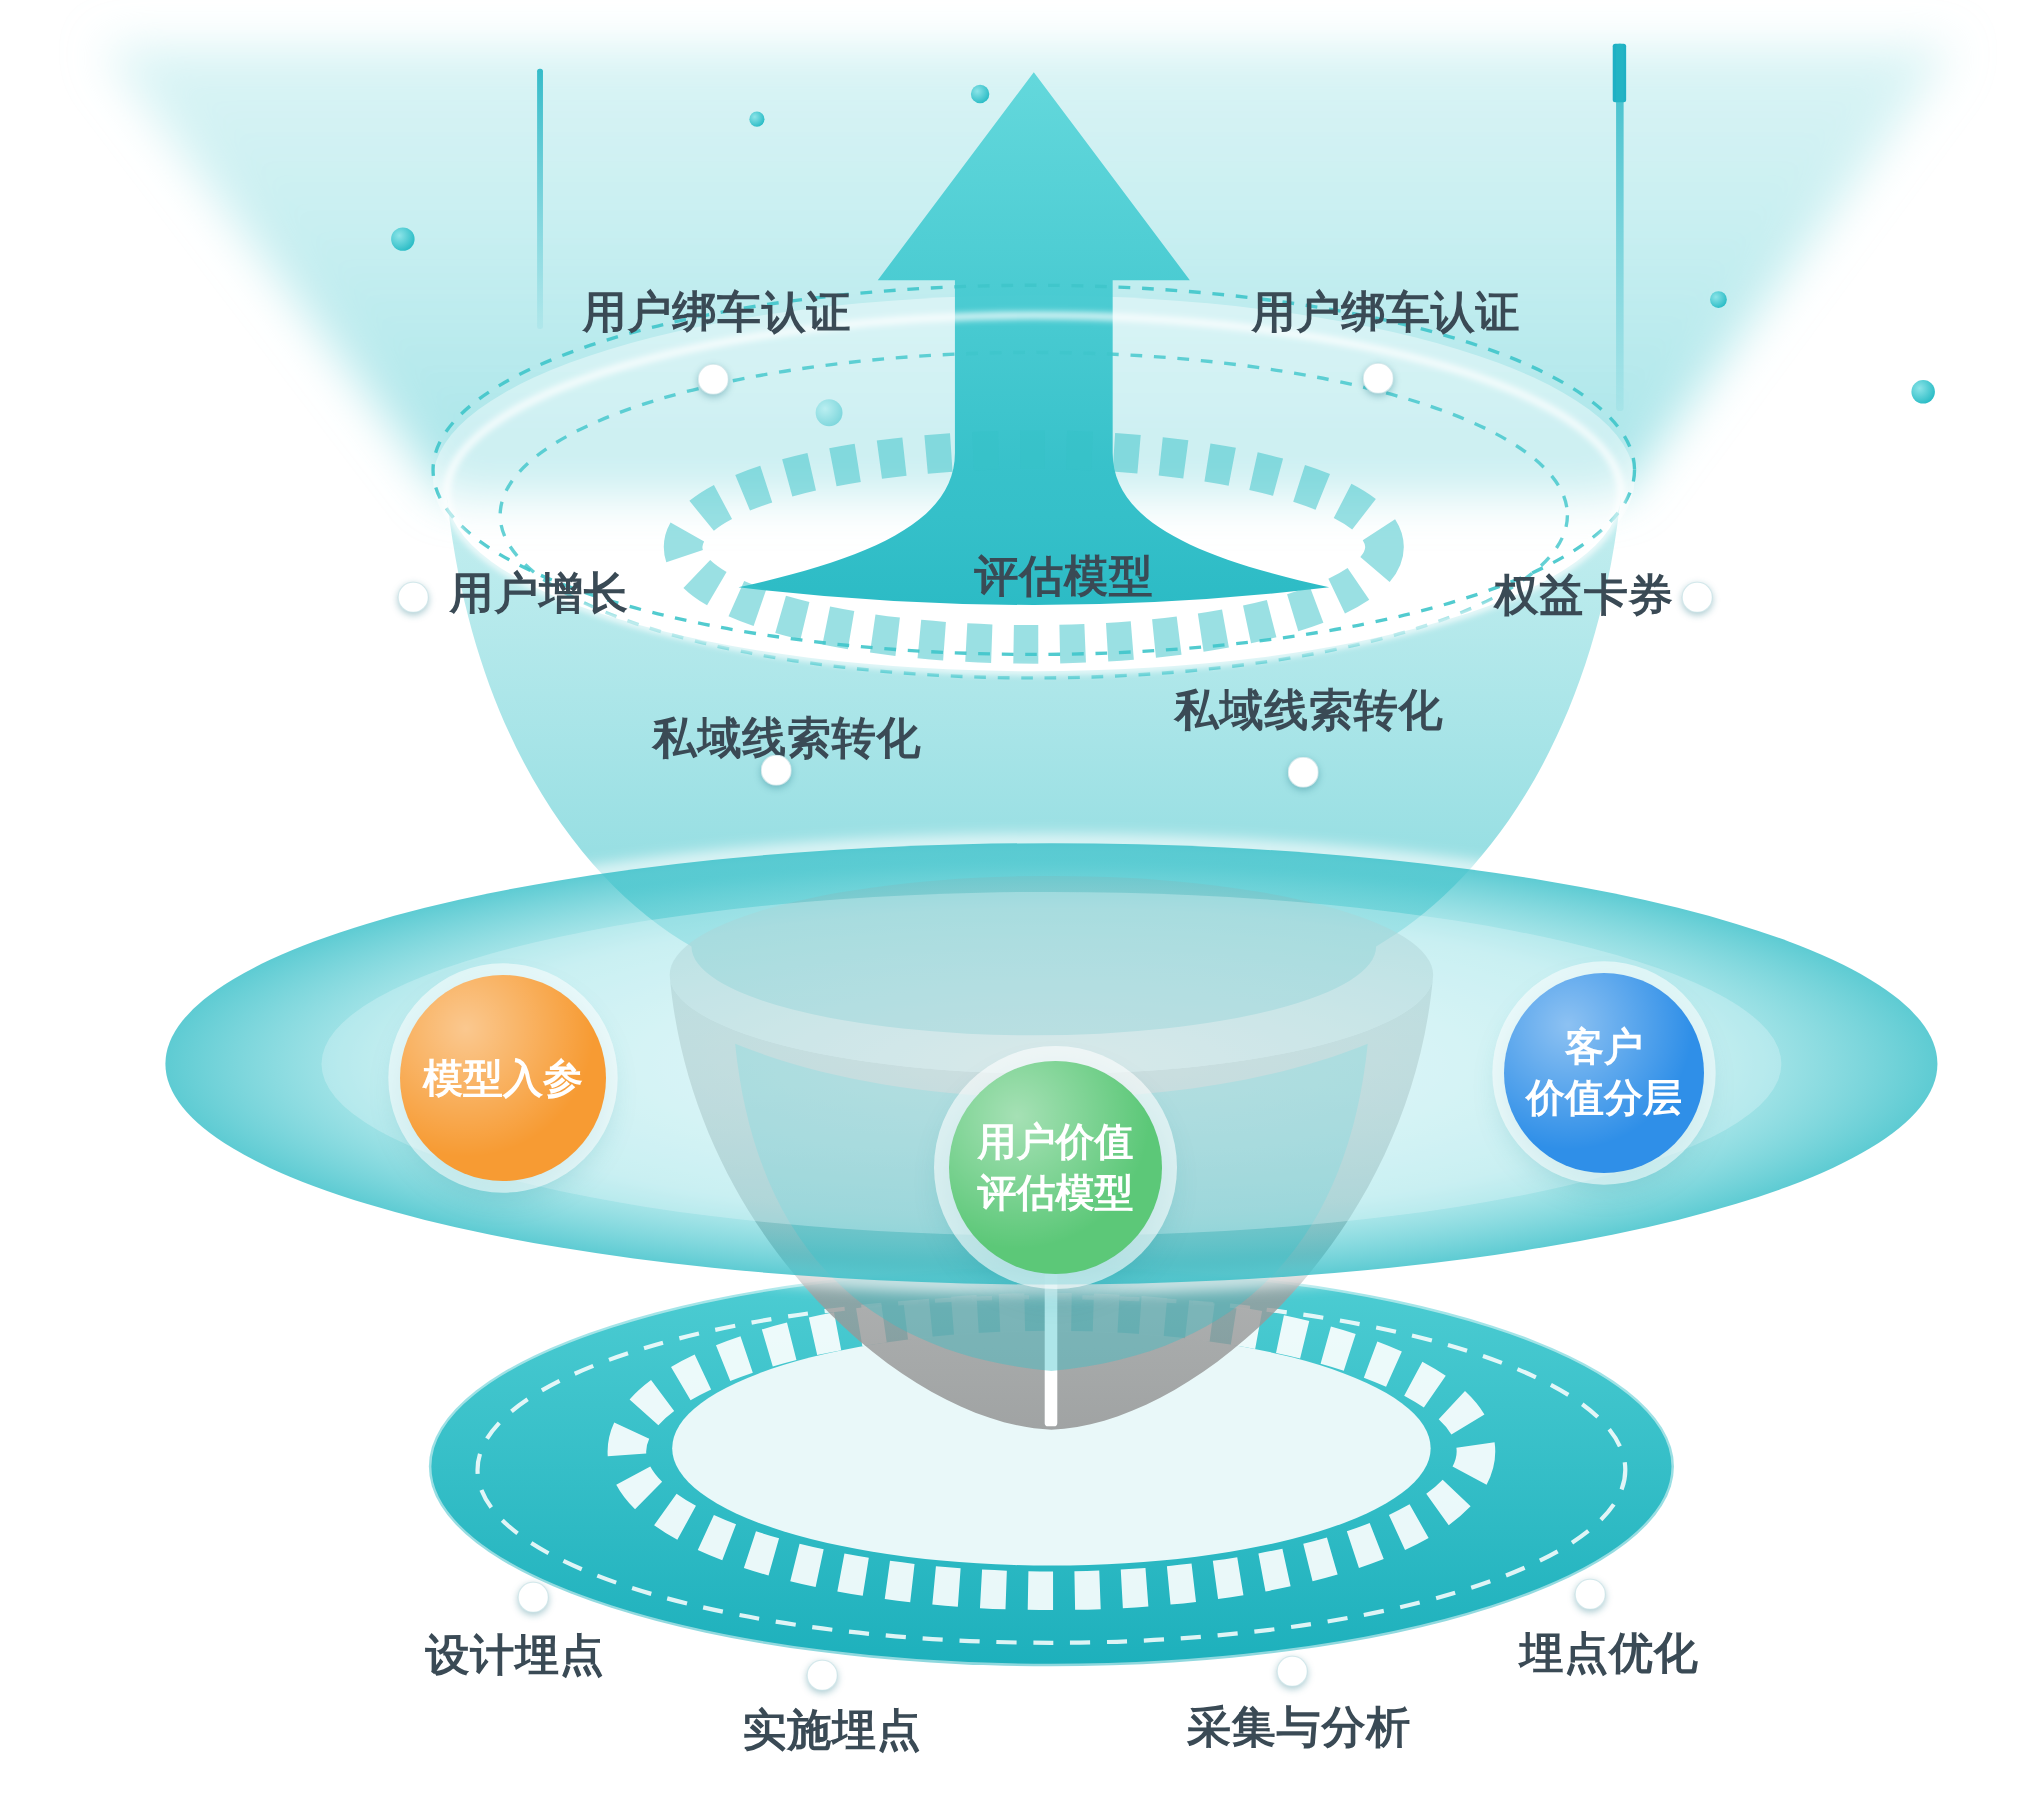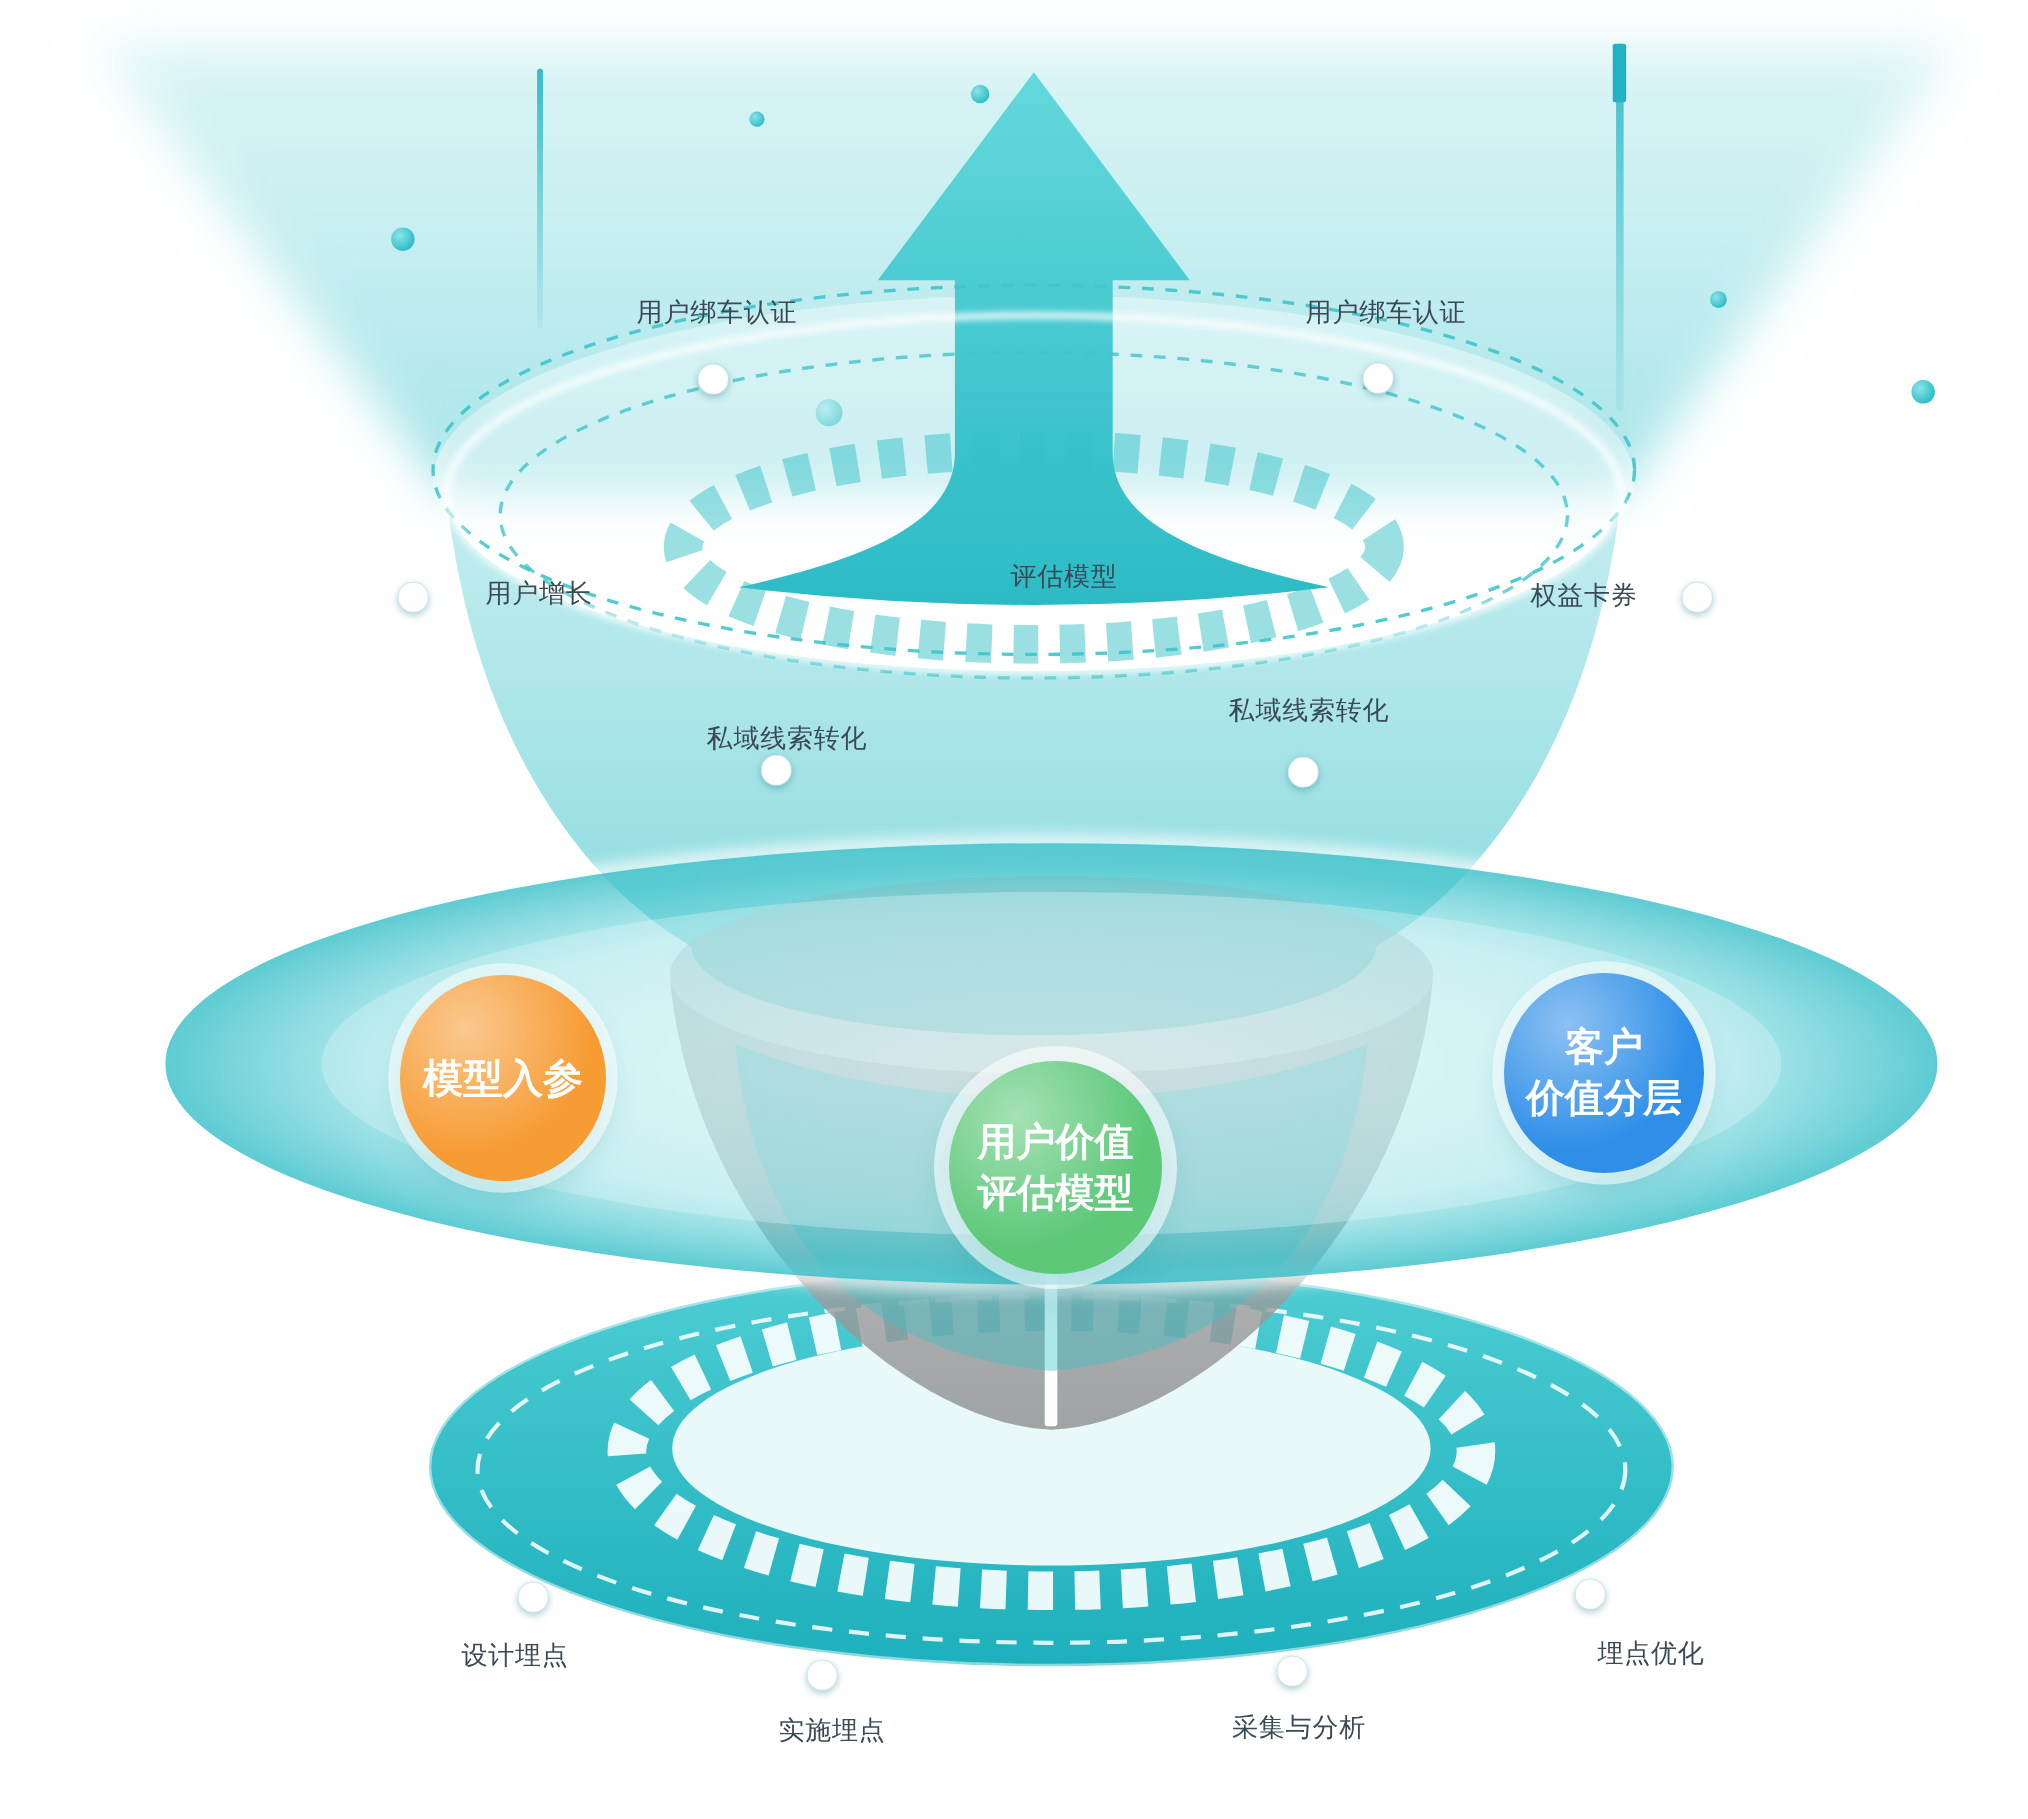--- a/index.html
+++ b/index.html
@@ -8,22 +8,22 @@
     width:2029px; height:1819px;
     background:#ffffff;
     overflow:hidden;
     font-family:"Liberation Sans","DejaVu Sans",sans-serif;
   }
   .stage svg.scene { position:absolute; inset:0; display:block; }
 
   .diagram-label {
     position:absolute;
     transform:translate(-50%,-50%);
-    font-size:26px;
-    font-weight:400;
+    font-size:44px;
+    font-weight:700;
     letter-spacing:0.8px;
     color:var(--label-text,#3a4a55);
     white-space:nowrap;
     z-index:6;
   }
   .marker-dot {
     position:absolute;
     width:28.5px; height:28.5px;
     border-radius:50%;
     background:#ffffff;
@@ -200,21 +200,21 @@
     <span>评估模型</span>
   </div>
   <div class="node node-blue" style="left:1504px; top:973px; width:200px; height:200px;">
     <span>客户</span>
     <span>价值分层</span>
   </div>
 
   <div class="diagram-label" style="left:484px; top:1655px;margin-left:31px;">设计埋点</div>
   <div class="diagram-label" style="left:832px; top:1730px;">实施埋点</div>
   <div class="diagram-label" style="left:1299px; top:1727px;">采集与分析</div>
-  <div class="diagram-label" style="left:1651px; top:1653px;">埋点优化</div>
+  <div class="diagram-label" style="left:1609px; top:1653px;">埋点优化</div>
 
   <div class="marker-dot" style="left:533px; top:1597px;"></div>
   <div class="marker-dot" style="left:822px; top:1675px;"></div>
   <div class="marker-dot" style="left:1292px; top:1671px;"></div>
   <div class="marker-dot" style="left:1590px; top:1594px;"></div>
 
 </div>
 
 
 </body></html>

